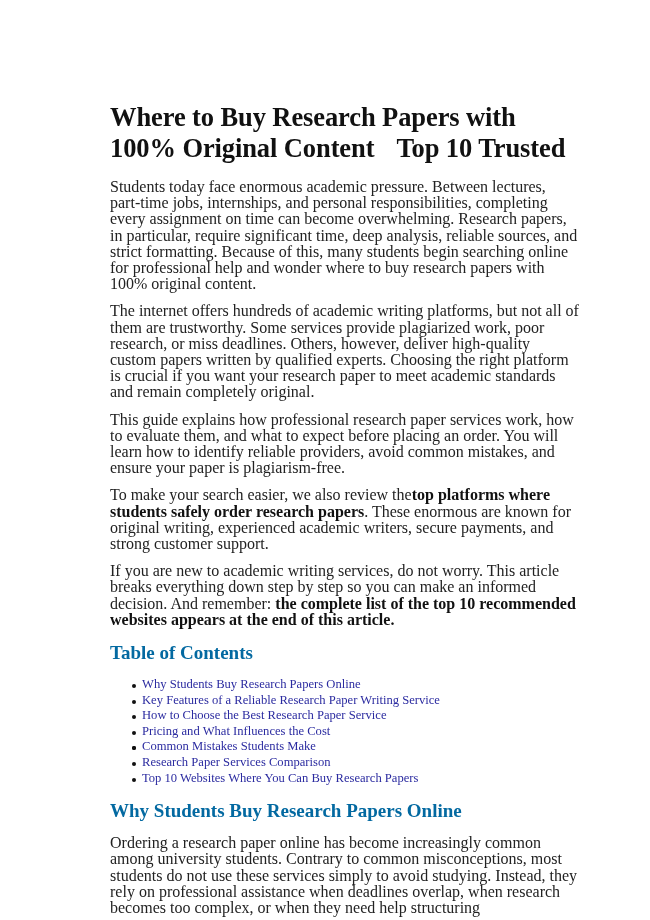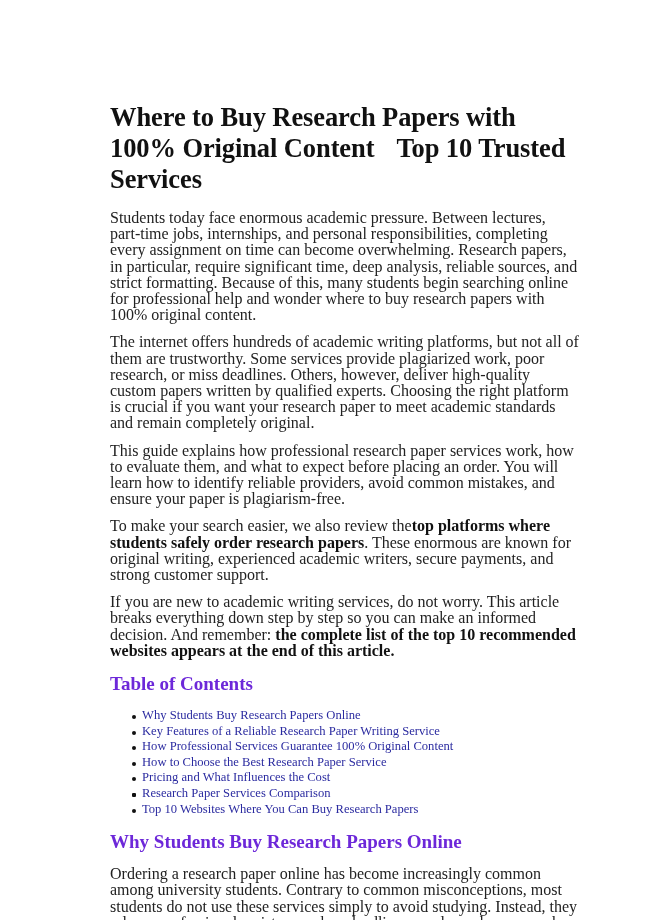--- a/index.html
+++ b/index.html
@@ -13,56 +13,54 @@
     font-size: 26.5px; line-height: 31px; margin: 0 0 15px 0; color: #111;
     letter-spacing: -0.1px;
   }
   h1 .gap { display: inline-block; width: 22px; }
   p {
     font-size: 16px; line-height: 16.2px; margin: 0 0 11px 0; color: #222;
   }
   p b { color: #111; }
   h2 {
     font-family: "Liberation Serif", serif; font-weight: bold;
-    font-size: 19px; line-height: 22px; margin: 14px 0 13px 0; color: #6d28d9;
+    font-size: 19px; line-height: 22px; margin: 14px 0 13px 0; color: #0369a1;
   }
   ul.toc { list-style: none; margin: 0 0 14px 0; padding: 0 0 0 20px; }
   ul.toc li {
     font-size: 12.6px; line-height: 15.6px; color: #2b2ba0; position: relative; padding-left: 12px;
   }
   ul.toc li .bullet {
     position: absolute; left: 2px; top: 7px; width: 4px; height: 4px; border-radius: 50%; background: #111;
   }
   ul.toc li a { color: #2b2ba0; text-decoration: none; }
   .h2-why { margin-top: 10px; }
 </style>
 </head>
 <body>
 
 <div class="page">
   <h1>
     <span>Where to Buy Research Papers with</span><br>
     <span>100% Original Content</span><span class="gap"></span><span>Top 10 Trusted</span><br>
-    <span>Services</span>
   </h1>
 
   <p>Students today face enormous academic pressure. Between lectures, part-time jobs, internships, and personal responsibilities, completing every assignment on time can become overwhelming. Research papers, in particular, require significant time, deep analysis, reliable sources, and strict formatting. Because of this, many students begin searching online for professional help and wonder where to buy research papers with 100% original content.</p>
   <p>The internet offers hundreds of academic writing platforms, but not all of them are trustworthy. Some services provide plagiarized work, poor research, or miss deadlines. Others, however, deliver high-quality custom papers written by qualified experts. Choosing the right platform is crucial if you want your research paper to meet academic standards and remain completely original.</p>
   <p>This guide explains how professional research paper services work, how to evaluate them, and what to expect before placing an order. You will learn how to identify reliable providers, avoid common mistakes, and ensure your paper is plagiarism-free.</p>
   <p><span>To make your search easier, we also review the</span><b>top platforms where students safely order research papers</b><span>. These enormous are known for original writing, experienced academic writers, secure payments, and strong customer support.</span></p>
   <p><span>If you are new to academic writing services, do not worry. This article breaks everything down step by step so you can make an informed decision. And remember: </span><b>the complete list of the top 10 recommended websites appears at the end of this article.</b></p>
 
   <h2>Table of Contents</h2>
   <ul class="toc">
     <li><span class="bullet"></span><a href="#">Why Students Buy Research Papers Online</a></li>
     <li><span class="bullet"></span><a href="#">Key Features of a Reliable Research Paper Writing Service</a></li>
-    <li><span class="bullet"></span><a href="#">How Professional Services Guarantee 100% Original Content</a></li>
     <li><span class="bullet"></span><a href="#">How to Choose the Best Research Paper Service</a></li>
     <li><span class="bullet"></span><a href="#">Pricing and What Influences the Cost</a></li>
     <li><span class="bullet"></span></li>
-    <li><span class="bullet"></span></li>
+    <li><span class="bullet"></span><a href="#">Common Mistakes Students Make</a></li>
     <li><span class="bullet"></span><a href="#">Research Paper Services Comparison</a></li>
     <li><span class="bullet"></span><a href="#">Top 10 Websites Where You Can Buy Research Papers</a></li>
   </ul>
 
   <h2 class="h2-why">Why Students Buy Research Papers Online</h2>
   <p>Ordering a research paper online has become increasingly common among university students. Contrary to common misconceptions, most students do not use these services simply to avoid studying. Instead, they rely on professional assistance when deadlines overlap, when research becomes too complex, or when they need help structuring</p>
 </div>
 
 </body></html>

